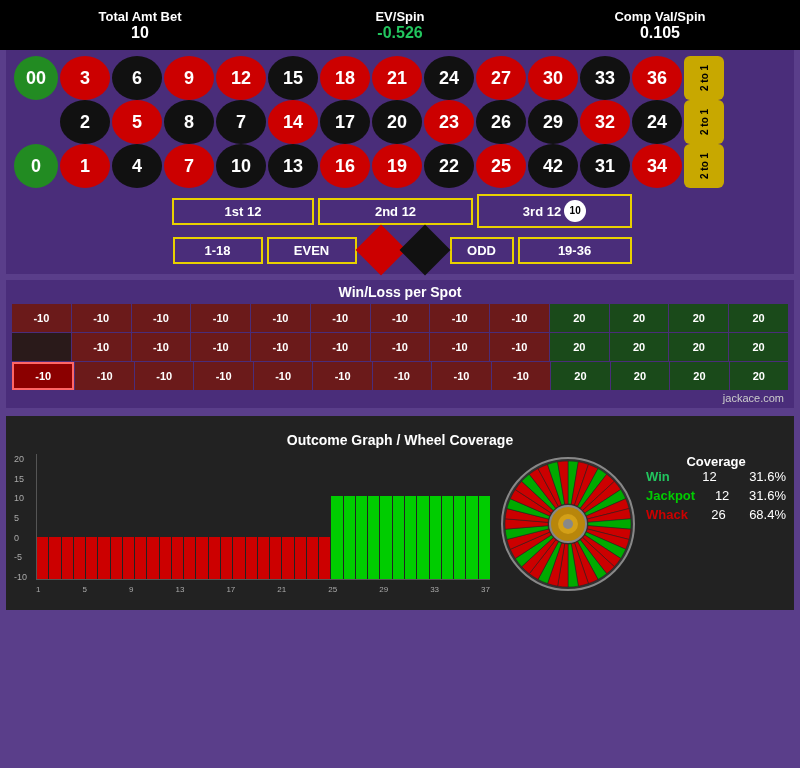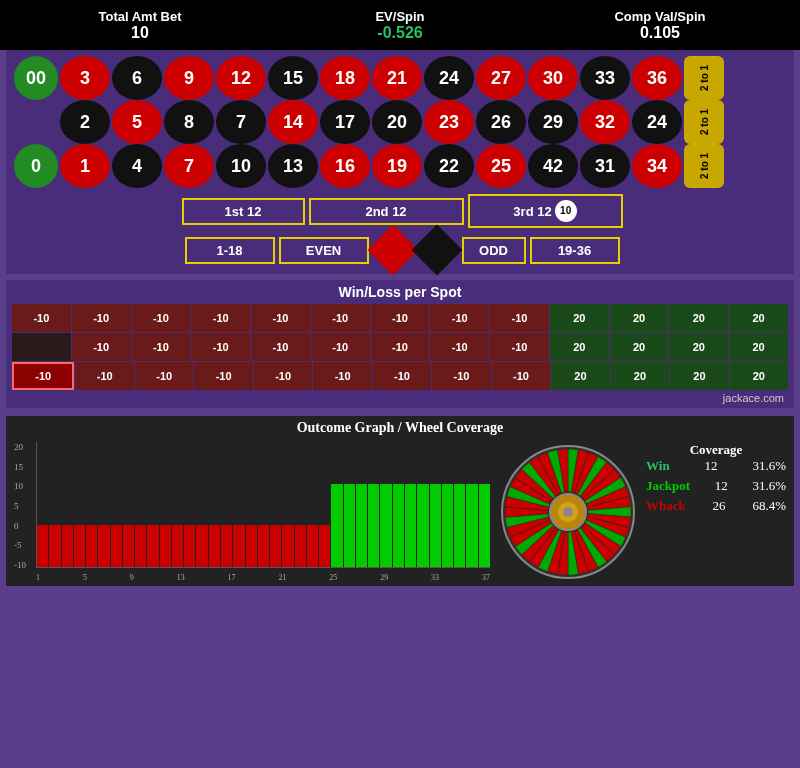--- a/index.html
+++ b/index.html
@@ -176,22 +176,21 @@
       color: #ccc;
       font-size: 11px;
       margin-top: 2px;
       padding-right: 4px;
     }
 
     
     #outcome-section {
       background: #222;
       margin: 6px 6px 0 6px;
-      padding: 4px 8px;
-      font-family: Liberation Serif, serif;
+      padding: 16px 8px;
     }
     .outcome-title {
       text-align: center;
       color: #fff;
       font-size: 14px;
       font-weight: bold;
       margin-bottom: 6px;
     }
     .outcome-body {
       display: flex;
@@ -344,39 +343,39 @@
     <div class="cell black-cell">22</div>
     <div class="cell red-cell">25</div>
     <div class="cell black-cell">42</div>
     <div class="cell black-cell">31</div>
     <div class="cell red-cell">34</div>
     <div class="cell-2to1">2 to 1</div>
   </div>
 
   <div class="bet-row" style="margin-top:6px;">
     <div style="width:44px;flex-shrink:0;"></div>
-    <div class="bet-box" style="width:123px;">1st 12</div>
+    <div class="bet-box" style="width:142px;">1st 12</div>
     <div class="bet-box" style="width:155px;">2nd 12</div>
     <div class="bet-box" style="width:155px;display:flex;align-items:center;justify-content:center;">
       <span>3rd 12</span>
       <span class="chip-overlay">10</span>
     </div>
     <div style="width:40px;flex-shrink:0;"></div>
   </div>
 
   <div class="bet-row" style="margin-top:4px;">
     <div style="width:44px;flex-shrink:0;"></div>
     <div class="bet-box" style="width:90px;">1-18</div>
     <div class="bet-box" style="width:90px;">EVEN</div>
     <div style="display:flex;align-items:center;justify-content:center;gap:8px;width:85px;">
       <div class="diamond-red"></div>
       <div class="diamond-black"></div>
     </div>
     <div class="bet-box" style="width:64px;">ODD</div>
-    <div class="bet-box" style="width:90px;">19-36</div>
+    <div class="bet-box" style="width:114px;">19-36</div>
     <div style="width:40px;flex-shrink:0;"></div>
   </div>
 </div>
 
 <div id="winloss-section">
   <div class="winloss-title">Win/Loss per Spot</div>
   <div class="winloss-grid">
 
     <div class="winloss-row">
       <div class="wl-cell neg">-10</div>

